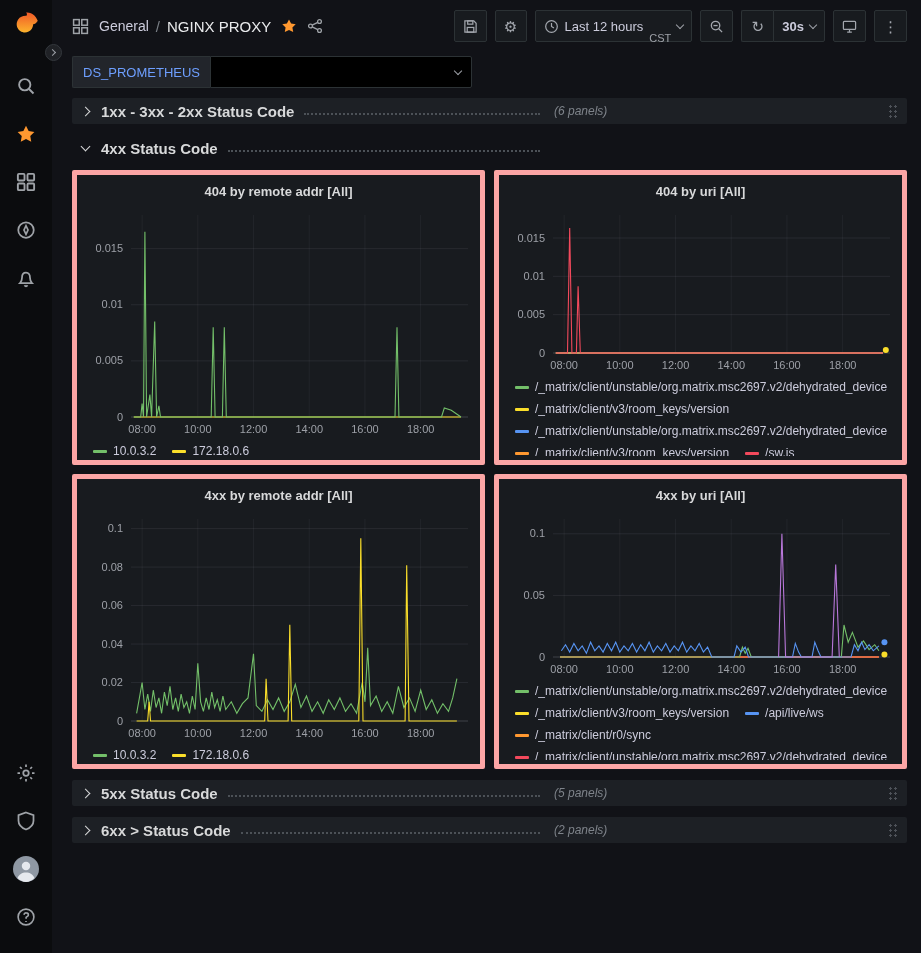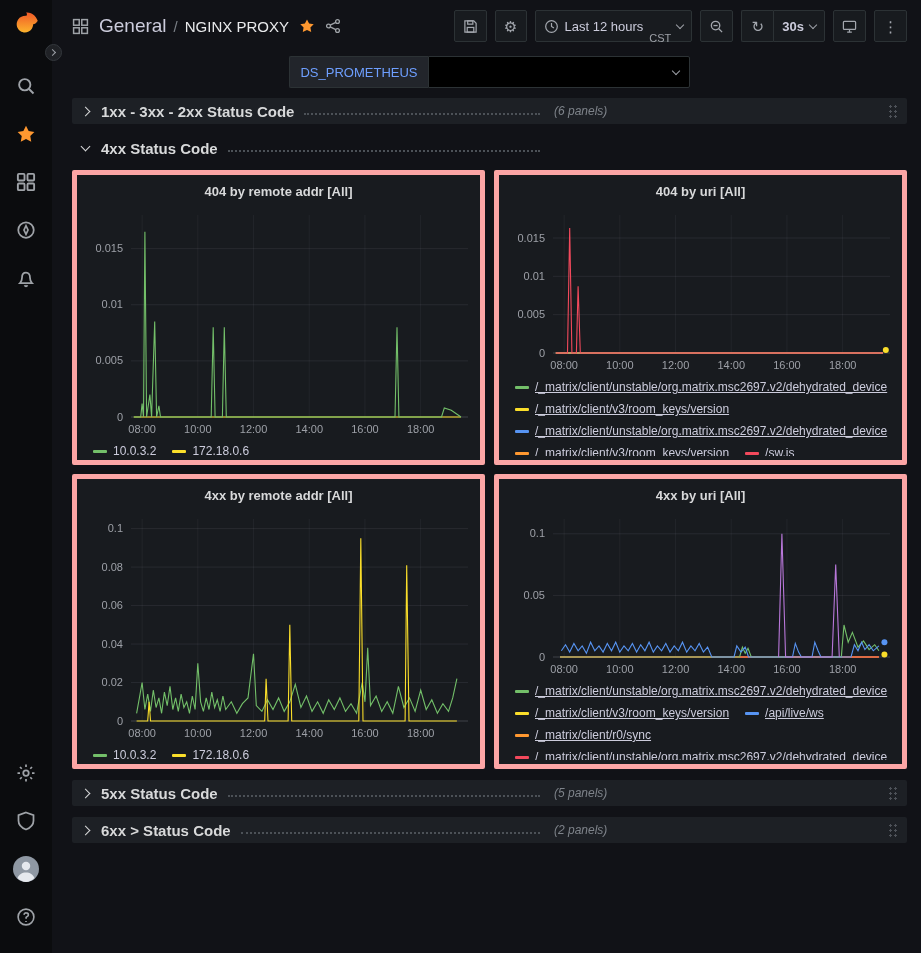--- a/index.html
+++ b/index.html
@@ -28,21 +28,21 @@
     position: absolute; left: 45px; top: 44px; width: 17px; height: 17px;
     background: #202226; border: 1px solid #34383d; border-radius: 50%;
     z-index: 11; display: flex; align-items: center; justify-content: center;
     color: #9fa3a8; font-size: 10px; cursor: pointer;
   }
   .expand-btn .chev { width: 5px; height: 5px; border-width: 1.4px; margin: 0 0 0 -2px; transform: rotate(-45deg); }
   
   .main { margin-left: 52px; }
   .navbar { height: 52px; display: flex; align-items: center; padding: 0 14px 0 20px; }
   .crumb-icon { color: #9fa3a8; display: flex; margin-right: 10px; }
-  .crumb-section { color: #ccccdc; font-size: 19px; cursor: pointer; }
+  .crumb-section { color: #ccccdc; font-size: 14px; cursor: pointer; }
   .crumb-sep { color: #7b8087; margin: 0 7px; font-size: 15px; }
   .crumb-title { color: #e9eaec; font-size: 15px; font-weight: 400; }
   .nav-star { color: #ff9830; margin: 0 10px 0 10px; display: flex; cursor: pointer; }
   .nav-share { color: #9fa3a8; display: flex; cursor: pointer; }
   .nav-right { margin-left: auto; display: flex; align-items: center; gap: 8px; }
   .tool-btn {
     height: 32px; min-width: 32px; background: #181b1f; border: 1px solid #2c3235;
     border-radius: 2px; color: #ccccdc; display: flex; align-items: center;
     justify-content: center; gap: 6px; padding: 0 8px; cursor: pointer; font-size: 13px;
     font-family: "Liberation Sans", sans-serif;
@@ -51,21 +51,21 @@
   .btn-group { display: flex; }
   .btn-group .tool-btn:first-child { border-right: none; border-radius: 2px 0 0 2px; }
   .btn-group .tool-btn:last-child { border-radius: 0 2px 2px 0; font-weight: bold; }
   .tz { color: #9da0a7; font-size: 11px; margin-top: 24px; }
   .chev {
     width: 6px; height: 6px; display: inline-block;
     border-right: 1.5px solid #9da0a7; border-bottom: 1.5px solid #9da0a7;
     transform: rotate(45deg); margin-top: -3px;
   }
   
-  .submenu { display: flex; align-items: center; gap: 14px; padding: 4px 14px 10px 20px; flex-direction: column; }
+  .submenu { display: flex; align-items: center; gap: 14px; padding: 4px 14px 10px 20px; }
   .var-group { display: flex; }
   .var-label {
     height: 32px; display: flex; align-items: center; padding: 0 10px;
     background: #22252b; border: 1px solid #2c3235; border-right: none;
     border-radius: 2px 0 0 2px; font-size: 13px;
   }
   .var-label.blue { color: #6e9fff; }
   .var-value {
     height: 32px; display: flex; align-items: center; justify-content: flex-end;
     padding: 0 10px; border: 1px solid #2c3235; border-radius: 0 2px 2px 0;
@@ -101,21 +101,21 @@
     display: flex; flex-direction: column; padding: 6px 8px 4px; overflow: hidden;
   }
   .panel-title { text-align: center; font-size: 13px; font-weight: 700; color: #d8d9da;
     height: 24px; line-height: 22px; cursor: pointer; flex: 0 0 auto; }
   .panel-chart { width: 100%; flex: 0 0 auto; }
   .chart-tall { height: 234px; }
   .chart-short { height: 170px; }
   .panel-chart text { fill: #9da0a7; font-size: 11px; font-family: "Liberation Sans", sans-serif; }
   .panel-legend {
     flex: 1; display: flex; flex-wrap: wrap; align-content: flex-start;
-    column-gap: 16px; row-gap: 6px; padding: 4px 2px 0 8px; overflow: hidden; text-decoration: underline;
+    column-gap: 16px; row-gap: 6px; padding: 4px 2px 0 8px; overflow: hidden;
   }
   .legend-item { display: inline-flex; align-items: center; gap: 6px; cursor: pointer;
     white-space: nowrap; font-size: 12px; color: #ccccdc; line-height: 16px; }
   .legend-item .swatch { width: 14px; height: 3px; border-radius: 1px; display: inline-block; flex: 0 0 auto; }
 </style>
 </head>
 <body>
 
 <nav class="sidebar">
   <div class="side-logo">

